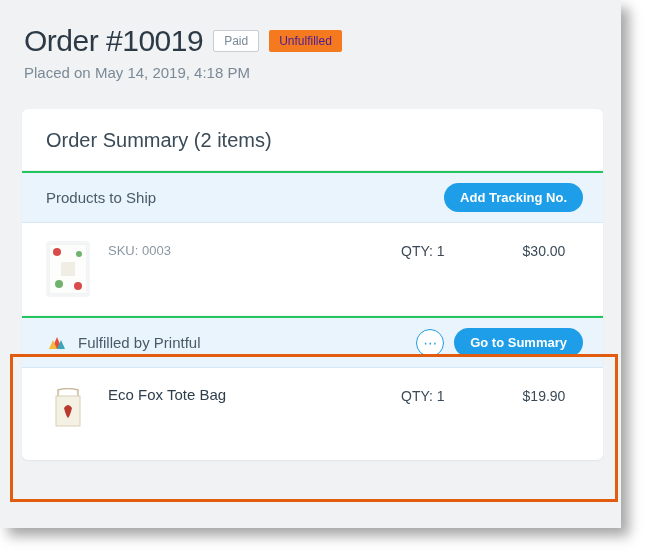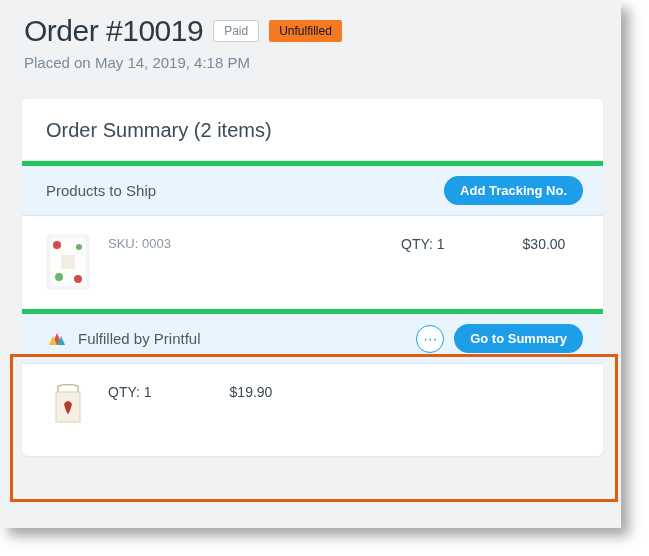--- a/index.html
+++ b/index.html
@@ -13,20 +13,21 @@
   .page {
     background: #f0f2f4;
     width: 621px;
     height: 528px;
     box-shadow: 8px 8px 12px rgba(0,0,0,0.35);
     padding: 14px 0 0 0;
     position: relative;
   }
   .header {
     padding: 0 24px 10px 24px;
+    margin-top: 10px;
   }
   .title-row {
     display: flex;
     align-items: center;
     gap: 10px;
   }
   .order-title {
     font-size: 30px;
     font-weight: 400;
     color: #2c3a46;
@@ -35,21 +36,21 @@
   .badge-paid {
     border: 1px solid #c8cdd2;
     color: #7b8a97;
     font-size: 12px;
     padding: 3px 10px;
     background: #fff;
     border-radius: 2px;
   }
   .badge-unfulfilled {
     background: #f4791f;
-    color: #0f172a;
+    color: #4c1d95;
     font-size: 12px;
     padding: 4px 10px;
     border-radius: 2px;
   }
   .placed-on {
     color: #7b8a97;
     font-size: 15px;
     margin-top: 6px;
   }
   .card {
@@ -63,21 +64,21 @@
     padding: 20px 24px 18px 24px;
     font-size: 20px;
     color: #3a4a57;
     border-bottom: 1px solid #eef1f3;
   }
   .section-bar {
     display: flex;
     align-items: center;
     justify-content: space-between;
     background: #e9f4fc;
-    border-top: 5px solid #22c55e;
+    border-top: 2px solid #22c55e;
     border-bottom: 1px solid #d6e8f5;
     padding: 10px 20px 10px 24px;
     gap: 44px;
   }
   .section-title {
     color: #4a5a67;
     font-size: 15px;
   }
   .section-left {
     display: flex;
@@ -228,20 +229,23 @@
     </div>
 
     <div class="line-item" style="border-bottom:none;">
       <div class="thumb" style="background:#fff;">
         <svg width="40" height="52" viewBox="0 0 40 52">
           <path d="M10 8 L10 2 Q20 -1 30 2 L30 8" stroke="#c9b89a" stroke-width="1.5" fill="none"></path>
           <rect x="8" y="8" width="24" height="30" fill="#f5f0e4" stroke="#d8cfb8"></rect>
           <path d="M16 20 Q20 14 24 20 Q22 28 20 30 Q18 28 16 20 Z" fill="#b83a2e"></path>
         </svg>
       </div>
+      <div class="item-info">
+        <div class="item-name">Eco Fox Tote Bag</div>
+      </div>
       <div class="item-qty">QTY: 1</div>
       <div class="item-price">$19.90</div>
     </div>
 
   </div>
 
   <div class="highlight-box" style="left:10px; top:354px; width:608px; height:148px;"></div>
 </div>
 
 </body></html>

